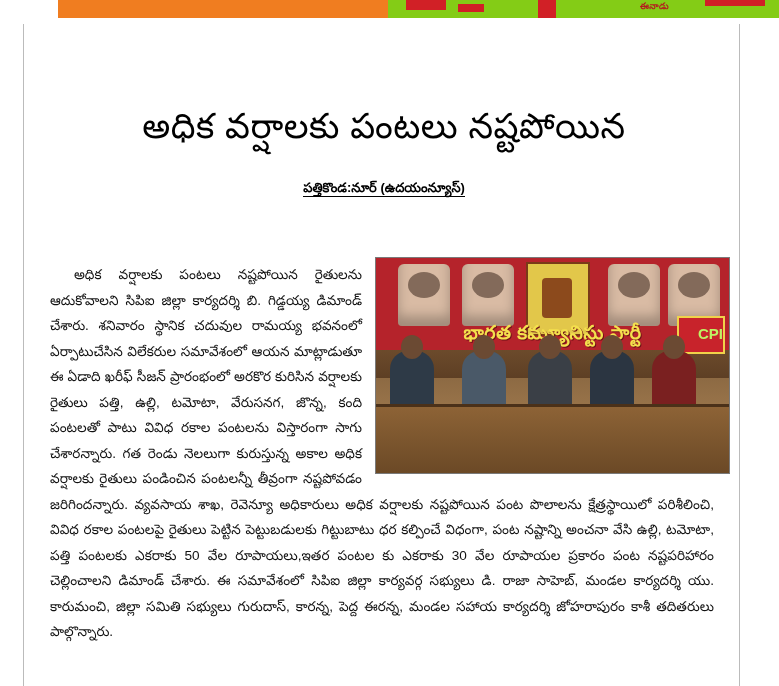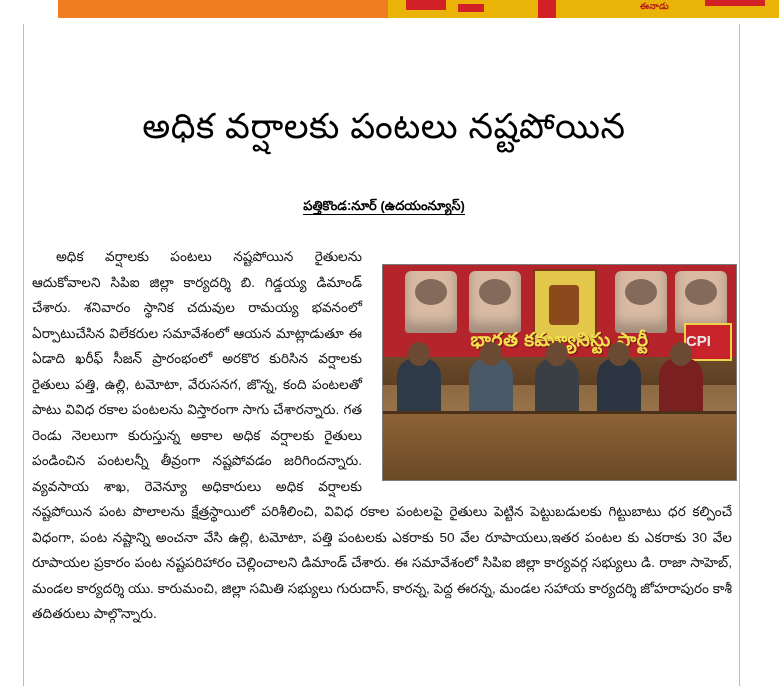--- a/index.html
+++ b/index.html
@@ -30,21 +30,21 @@
   .mast-left {
     width: 58px;
     background: #ffffff;
   }
   .mast-orange {
     width: 330px;
     background: #f07d20;
   }
   .mast-yellow {
     flex: 1;
-    background: #eab308;
+    background: #84cc16;
     position: relative;
     text-decoration: underline;
   }
   .mast-red-bits {
     position: absolute;
     left: 0;
     top: 0;
     width: 100%;
     height: 18px;
   }
@@ -96,21 +96,21 @@
   }
   .headline .hl-line {
     display: block;
     white-space: nowrap;
   }
 
   
   .dateline {
     position: absolute;
     left: 34px;
-    top: 198px;
+    top: 180px;
     width: 700px;
     text-align: center;
     font-size: 13px;
     font-weight: bold;
     color: #000000;
   }
   .dateline span {
     border-bottom: 1px solid #000;
     padding-bottom: 1px;
   }
@@ -120,21 +120,21 @@
     position: absolute;
     left: 32px;
     top: 244px;
     width: 700px;
     font-size: 13.6px;
     line-height: 25.5px;
     color: #111111;
     text-align: justify;
   }
   .article p {
-    margin: 0;
+    margin: 18px;
   }
   .indent {
     display: inline-block;
     width: 24px;
   }
 
   
   .photo {
     position: absolute;
     left: 375px;
@@ -202,24 +202,24 @@
     overflow: hidden;
   }
   .ph-side-red {
     position: absolute;
     right: 4px;
     top: 58px;
     width: 44px;
     height: 34px;
     background: #c8232b;
     border: 2px solid #f0d24a;
-    color: #e5e5e5;
+    color: #bef264;
     font-size: 15px;
     font-weight: bold;
-    text-align: left;
+    text-align: right;
     line-height: 32px;
   }
   .ph-table {
     position: absolute;
     left: 0;
     bottom: 0;
     width: 100%;
     height: 66px;
     background: linear-gradient(#8d6336, #6b4926);
     border-top: 3px solid #4b3119;
@@ -269,21 +269,21 @@
 <div class="rule-right"></div>
 
 <h1 class="headline">
   <span class="hl-line">అధిక వర్షాలకు పంటలు నష్టపోయిన</span>
 </h1>
 
 <div class="dateline">
   <span>పత్తికొండ:నూర్ (ఉదయంన్యూస్)</span>
 </div>
 
-<figure class="photo" style="margin:7px;">
+<figure class="photo" style="margin:0;">
   <div class="ph-banner"></div>
   <div class="ph-portrait p1"></div>
   <div class="ph-portrait p2"></div>
   <div class="ph-flag"></div>
   <div class="ph-portrait p3"></div>
   <div class="ph-portrait p4"></div>
   <div class="ph-bannertext">భారత కమ్యూనిస్టు పార్టీ</div>
   <div class="ph-side-red">CPI</div>
   <div class="ph-person s1">
       <span class="head"></span>

